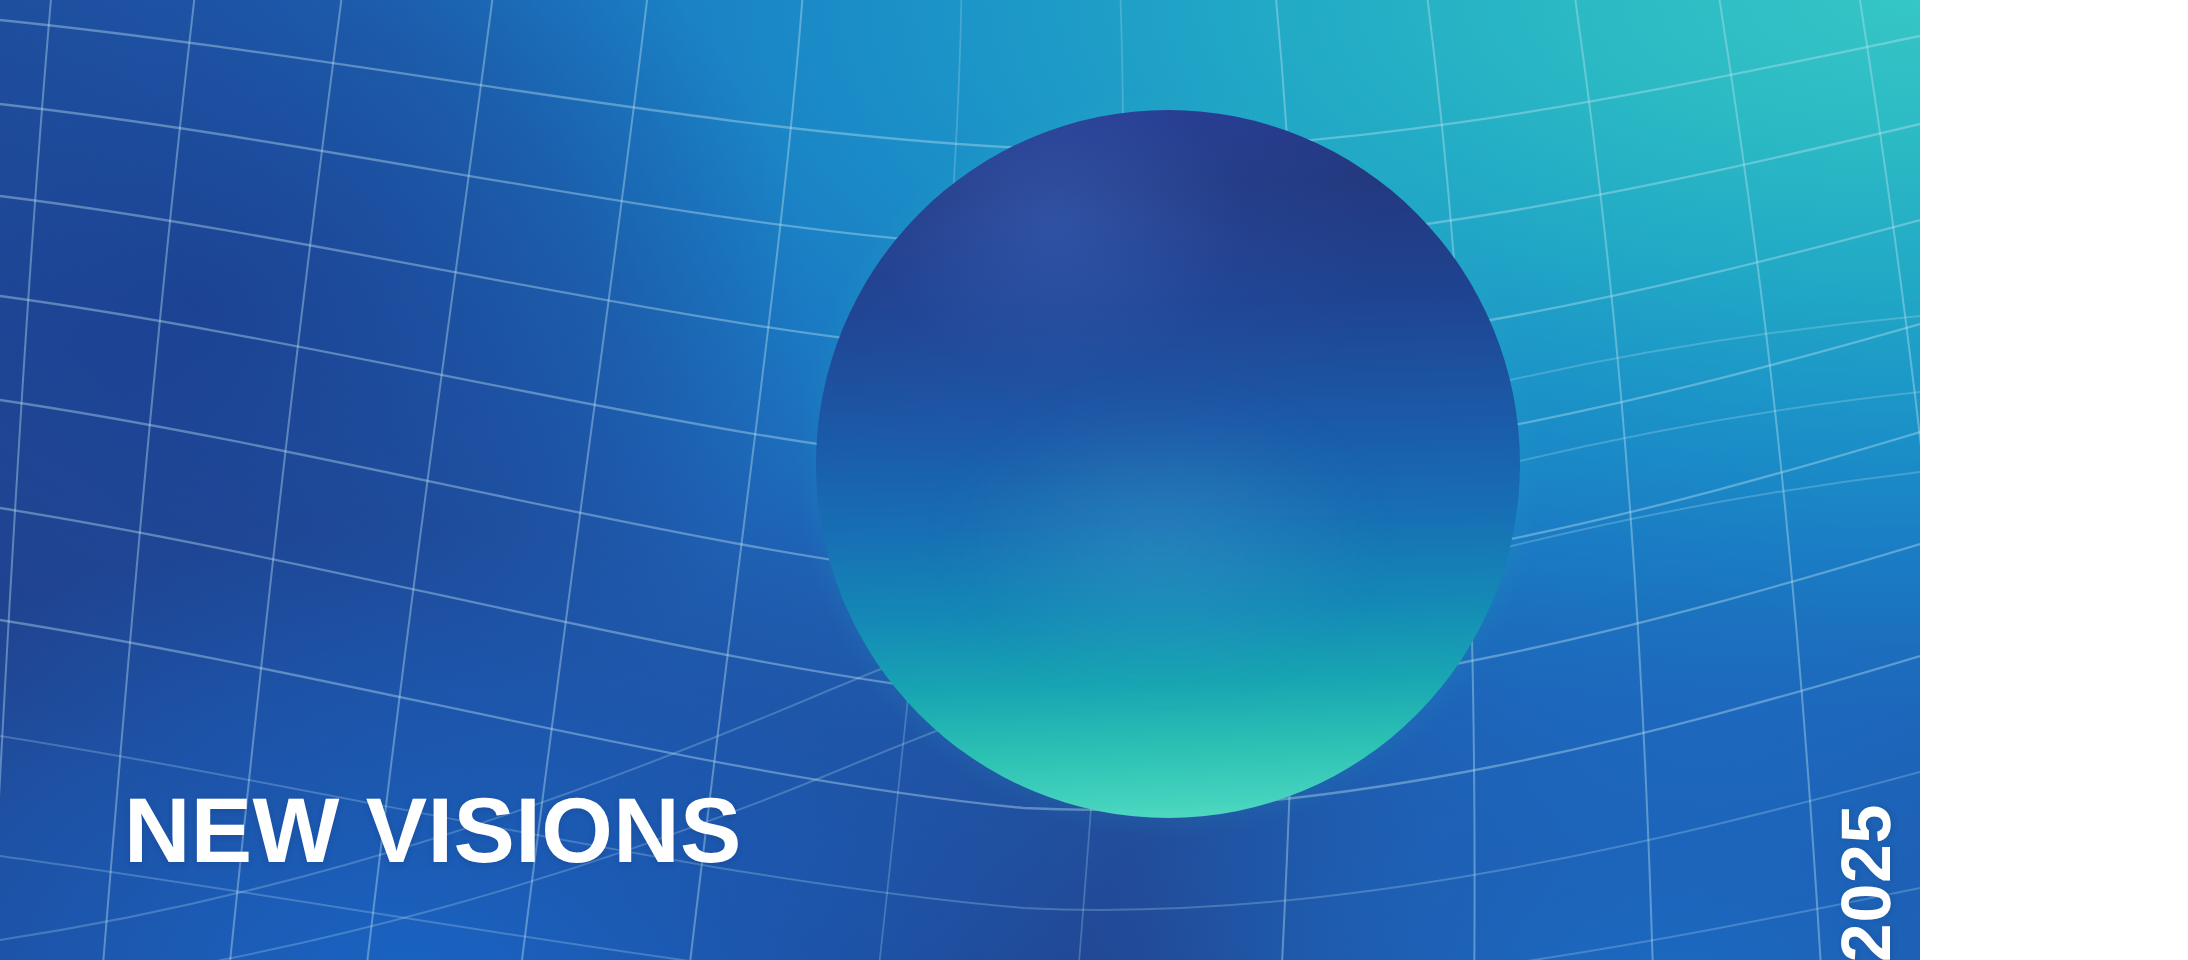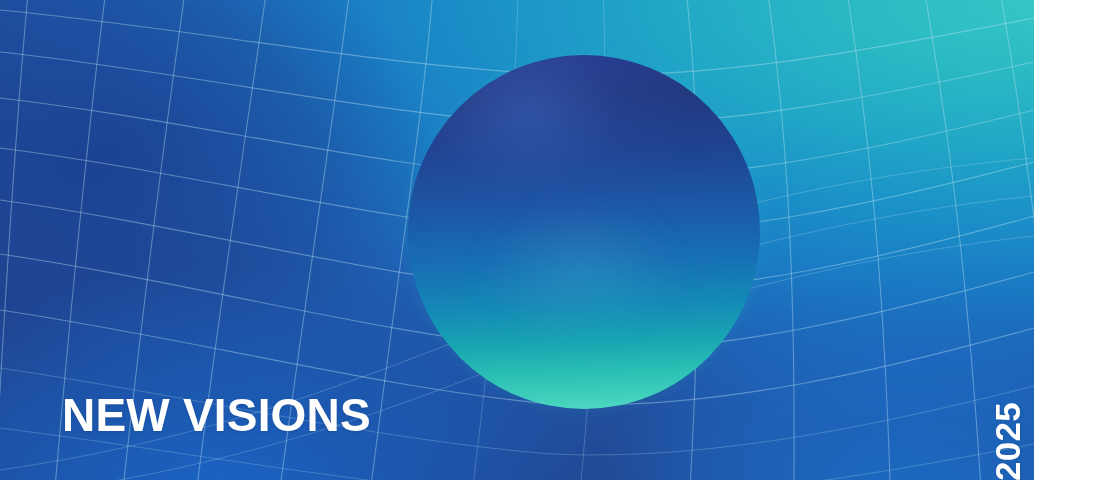--- a/index.html
+++ b/index.html
@@ -3,21 +3,21 @@
 <meta charset="utf-8">
 <style>
   html, body {
     margin: 0;
     padding: 0;
     background: #ffffff;
   }
 
   #banner {
     position: relative;
-    width: 1034px;
+    width: 960px;
     height: 480px;
     overflow: hidden;
     font-family: "Liberation Sans", sans-serif;
     
     background:
       radial-gradient(130% 110% at 100% 0%,
         #35c6c6 0%,
         #2bb9c4 14%,
         #21a8c6 27%,
         #1b92c8 40%,

